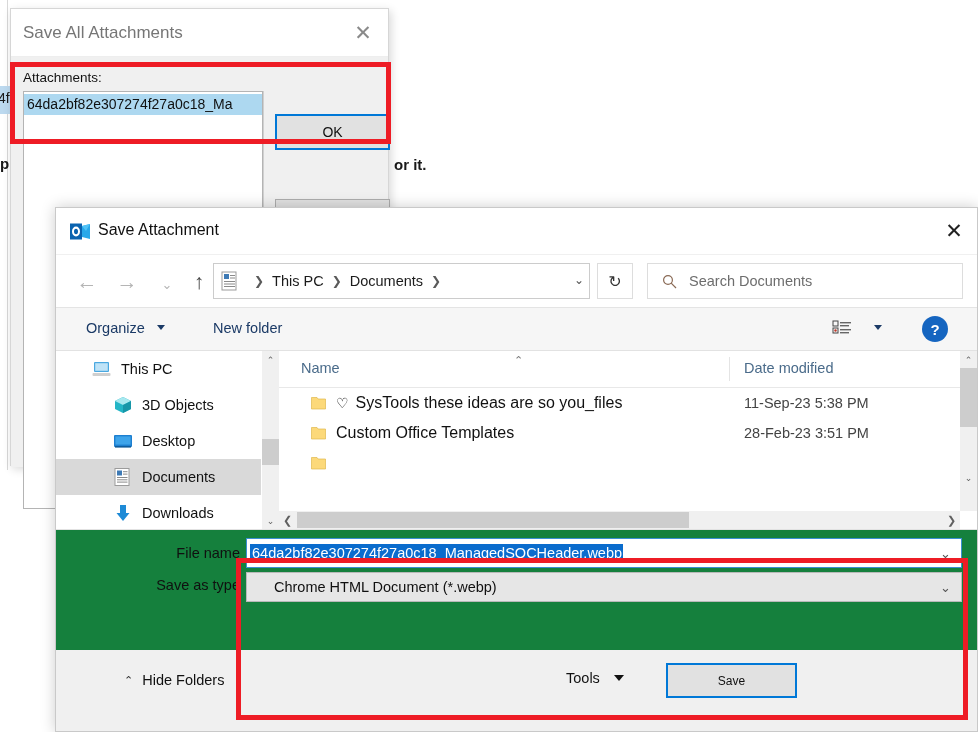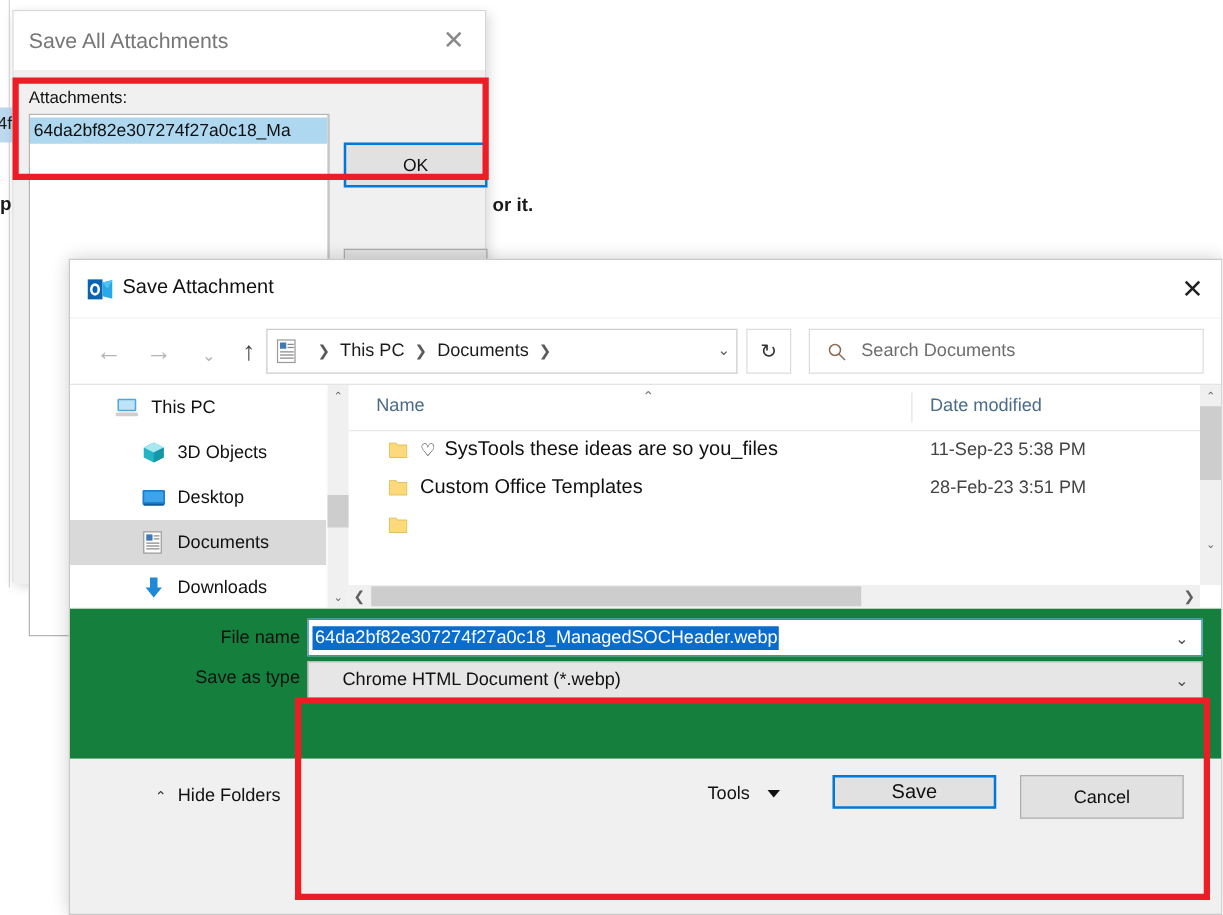--- a/index.html
+++ b/index.html
@@ -468,26 +468,26 @@
   .tools-caret {
     margin-left: 14px;
     width: 0; height: 0;
     border-left: 5px solid transparent;
     border-right: 5px solid transparent;
     border-top: 6px solid #111111;
   }
   .btn-save {
     position: absolute;
     left: 610px; top: 13px;
-    width: 131px; height: 27px;
+    width: 131px; height: 35px;
     background: #e1e1e1;
     border: 2px solid #0078d7;
     box-sizing: border-box;
     display: flex; align-items: center; justify-content: center;
-    font-size: 16px; color: #101010;
+    font-size: 12px; color: #101010;
     cursor: default;
   }
   .btn-cancel {
     position: absolute;
     left: 760px; top: 13px;
     width: 131px; height: 35px;
     background: #e1e1e1;
     border: 1px solid #adadad;
     box-sizing: border-box;
     display: flex; align-items: center; justify-content: center;
@@ -579,20 +579,36 @@
 
       <div class="searchbox">
         <svg class="search-ic" viewBox="0 0 15 15">
           <circle cx="6" cy="6" r="4.4" fill="none" stroke="#8a6a55" stroke-width="1.2"></circle>
           <line x1="9.2" y1="9.2" x2="14" y2="14" stroke="#8a6a55" stroke-width="1.2"></line>
         </svg>
         <span class="search-ph">Search Documents</span>
       </div>
     </div>
 
+    <div class="toolbar">
+      <div class="tb-item tb-organize">Organize</div>
+      <div class="tb-caret"></div>
+      <div class="tb-item tb-newfolder">New folder</div>
+      <svg class="tb-viewicon" viewBox="0 0 20 20">
+        <rect x="1" y="2" width="5" height="5" fill="none" stroke="#444"></rect>
+        <rect x="1" y="9" width="5" height="5" fill="none" stroke="#444"></rect>
+        <circle cx="3.5" cy="11.5" r="1.2" fill="#c0392b"></circle>
+        <rect x="8" y="3" width="11" height="1.4" fill="#666"></rect>
+        <rect x="8" y="6" width="9" height="1.4" fill="#666"></rect>
+        <rect x="8" y="10" width="11" height="1.4" fill="#666"></rect>
+        <rect x="8" y="13" width="9" height="1.4" fill="#666"></rect>
+      </svg>
+      <div class="tb-viewcaret"></div>
+      <div class="tb-help">?</div>
+    </div>
 
     <div class="content">
 
       <div class="navpane">
         <div class="np-item np-indent1">
           <svg class="np-ic" viewBox="0 0 20 20">
             <rect x="2" y="3" width="15" height="10" rx="1" fill="#4aa8e0"></rect>
             <rect x="3.2" y="4.2" width="12.6" height="7.6" fill="#bfe3f7"></rect>
             <rect x="0.5" y="14" width="18" height="3" rx="1" fill="#cfcfcf"></rect>
           </svg>
@@ -708,20 +724,19 @@
     <div class="footer">
       <div class="hide-folders">
         <span class="hf-caret">⌃</span>
         <span>Hide Folders</span>
       </div>
       <div class="tools-btn">
         <span>Tools</span>
         <span class="tools-caret"></span>
       </div>
       <div class="btn-save">Save</div>
-      <div class="btn-cancel">Cancel</div>
     </div>
   </div>
 
   <div class="redbox1"></div>
   <div class="redbox2"></div>
 
 </div>
 
 </body></html>

